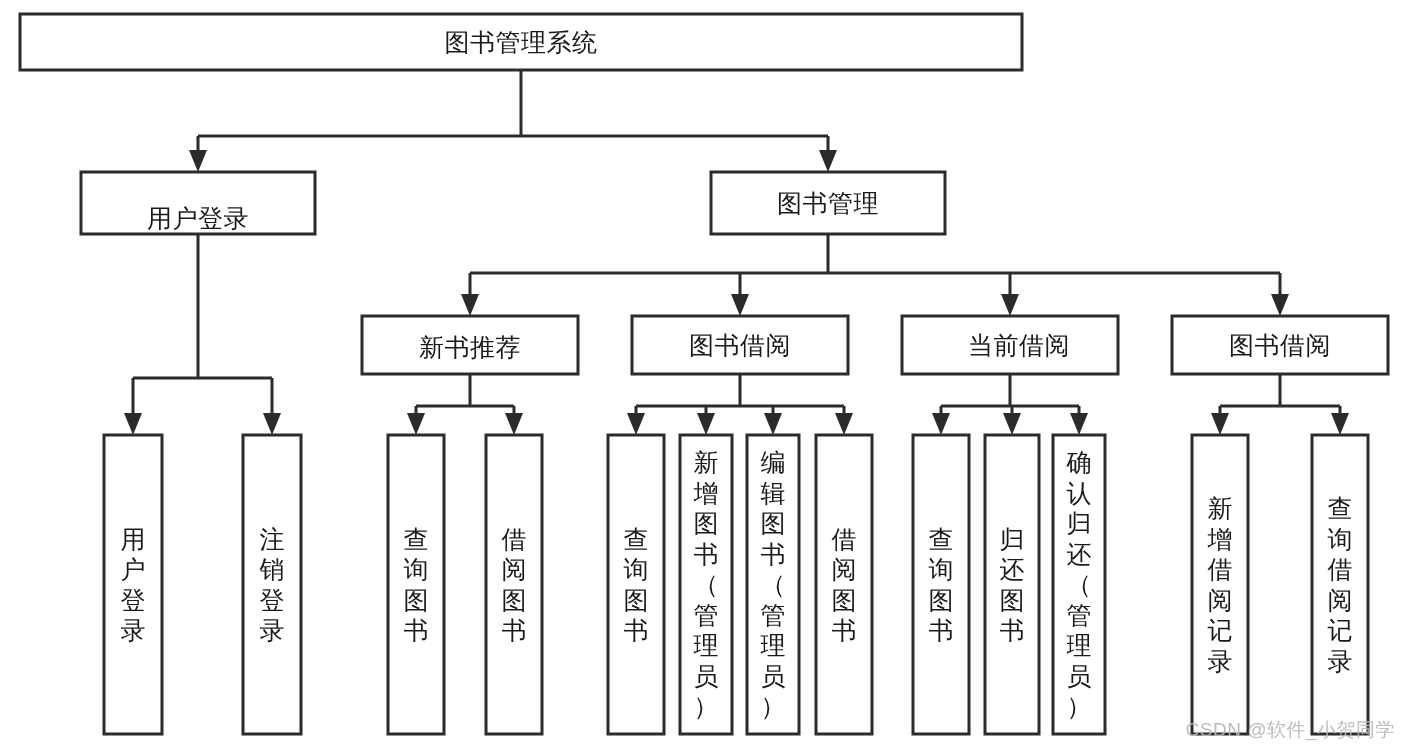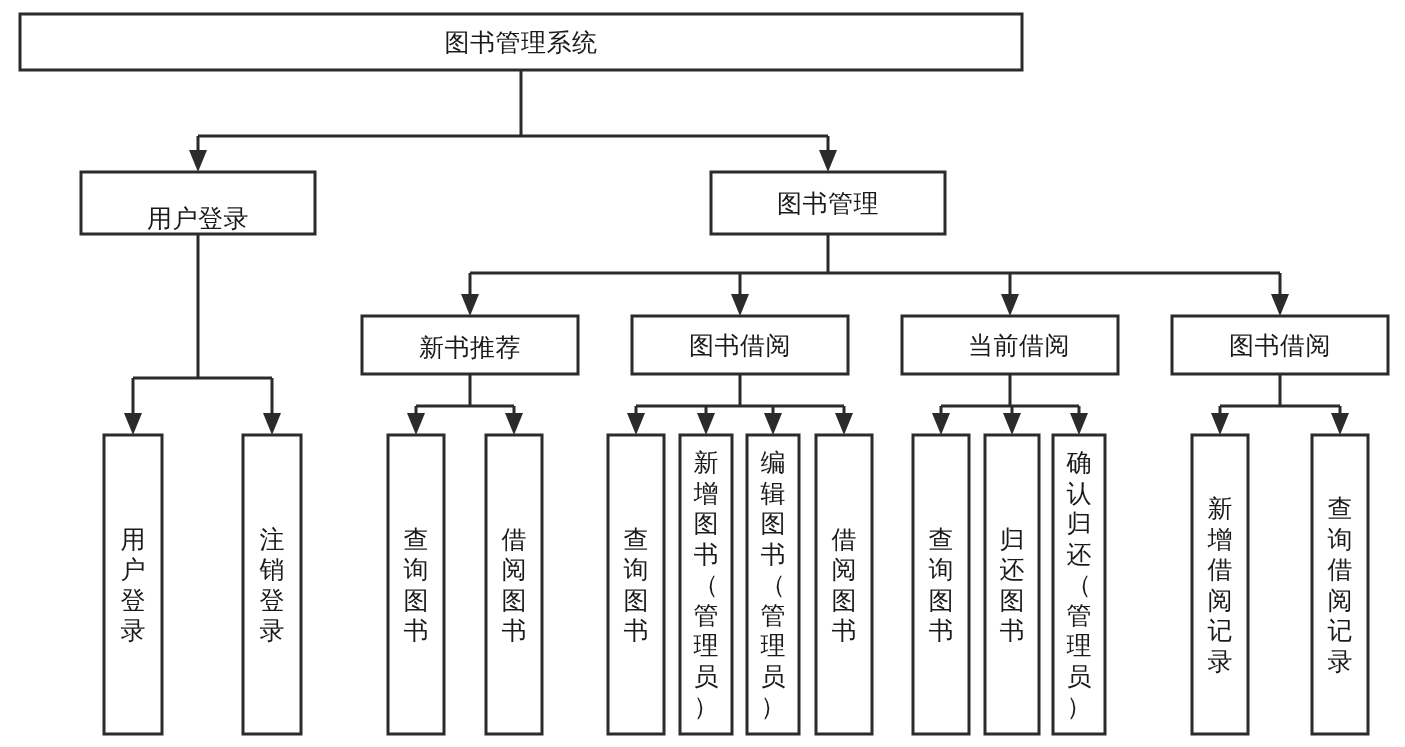--- a/index.html
+++ b/index.html
@@ -234,13 +234,14 @@
         <span class="ch">录</span>
       </div>
       <div class="node-label-v" style="left: 243px; top: 435px; width: 58px; height: 299px;">
         <span class="ch">注</span>
         <span class="ch">销</span>
         <span class="ch">登</span>
         <span class="ch">录</span>
       </div>
     </div>
 
+  <div class="watermark">CSDN @软件_小贺同学</div>
 </div>
 
 </body></html>

